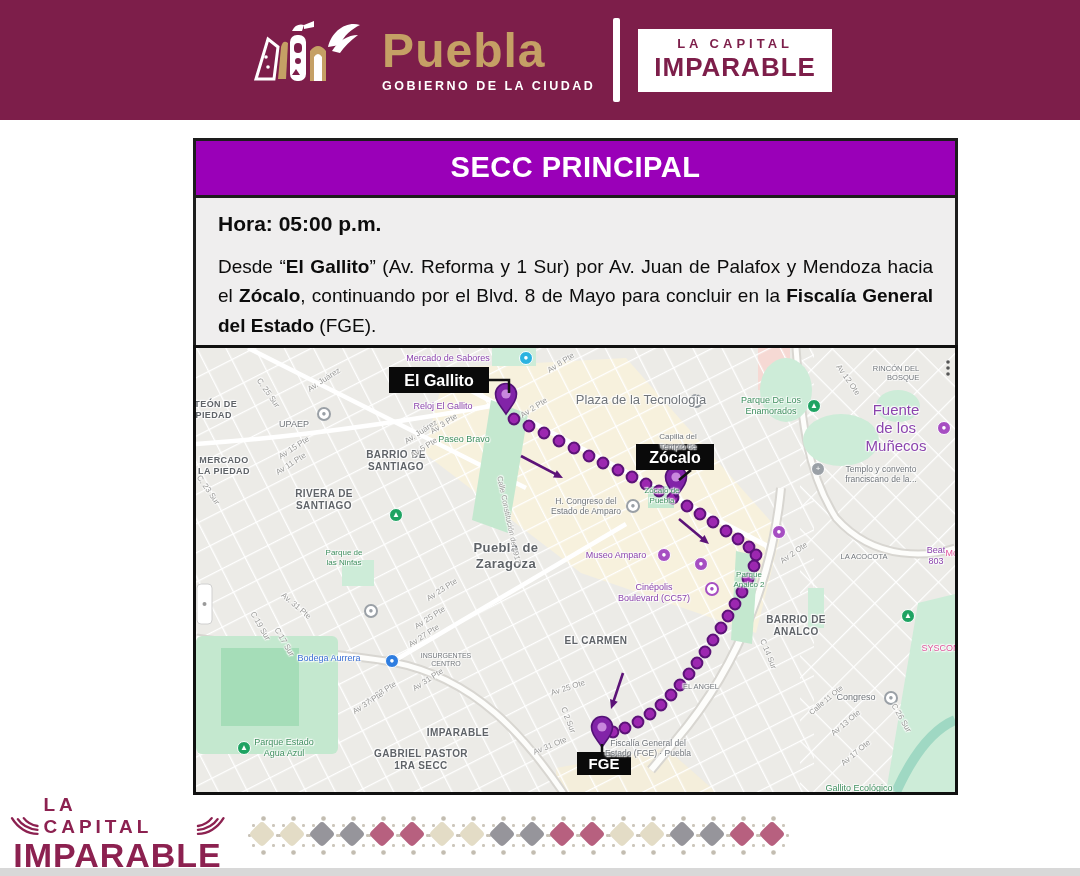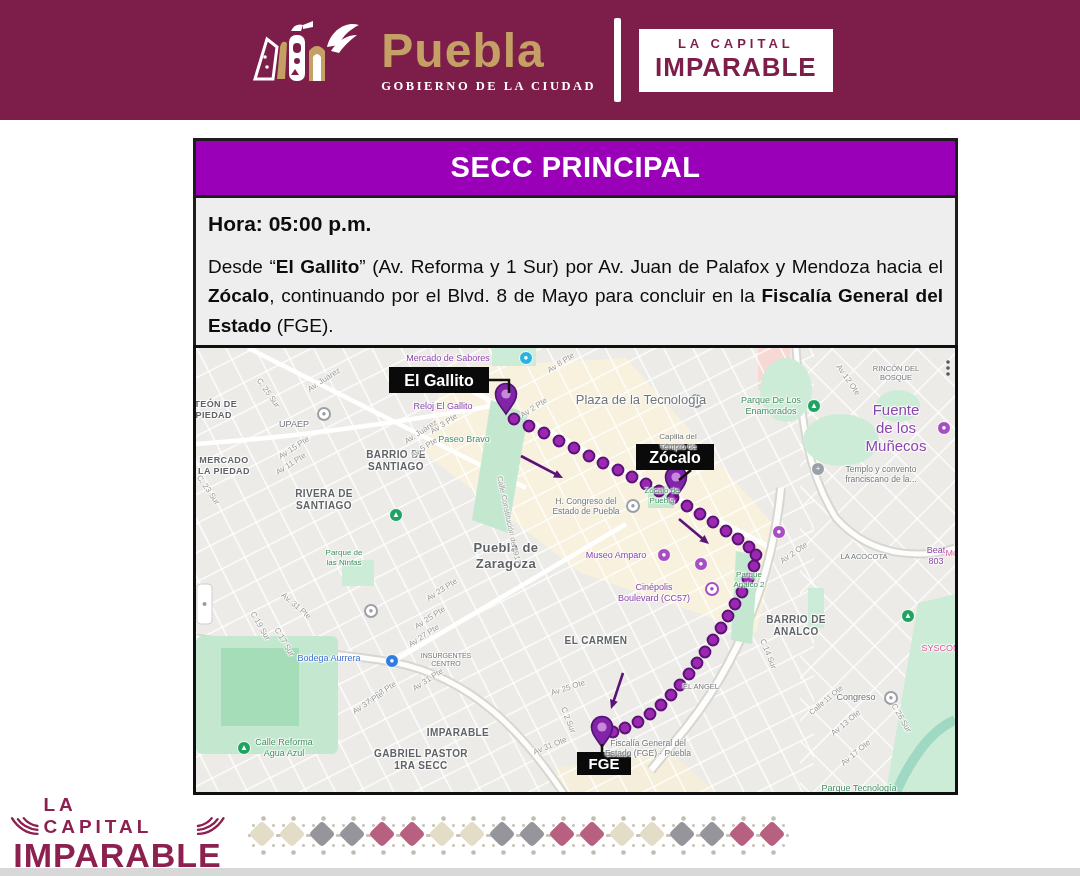--- a/index.html
+++ b/index.html
@@ -5,31 +5,31 @@
   html,body{margin:0;padding:0;}
   body{width:1080px;height:876px;position:relative;background:#ffffff;
        font-family:"Liberation Sans","DejaVu Sans",sans-serif;overflow:hidden;}
   .page{width:1080px;height:876px;position:relative;}
 
   
   .topbar{position:absolute;left:0;top:0;width:1080px;height:120px;background:#7d1e4a;
           display:flex;align-items:center;justify-content:center;gap:18px;}
   .brand{display:flex;align-items:center;gap:14px;}
   .brand-name{color:#c5a065;font-size:48px;font-weight:bold;letter-spacing:1px;line-height:1;}
-  .brand-sub{color:#ffffff;font-size:12.5px;font-weight:bold;letter-spacing:2.5px;margin-top:4px;font-family:Liberation Serif, serif;}
+  .brand-sub{color:#ffffff;font-size:12.5px;font-weight:bold;letter-spacing:2.5px;margin-top:4px;}
   .sep{width:7px;height:84px;background:#ffffff;border-radius:2px;}
   .badge{background:#ffffff;padding:7px 16px 9px;display:flex;flex-direction:column;align-items:center;}
   .badge-1{color:#7d1e4a;font-size:13px;font-weight:bold;letter-spacing:4px;}
   .badge-2{color:#7d1e4a;font-size:26px;font-weight:bold;letter-spacing:1px;margin-top:1px;}
 
   
   .card{position:absolute;left:193px;top:138px;width:765px;border:3px solid #1d1d1d;box-sizing:border-box;background:#efeeee;}
   .card-title{background:#9a00b8;color:#ffffff;text-align:center;font-weight:bold;
               font-size:29px;letter-spacing:.5px;padding:10px 0 11px;border-bottom:3px solid #1d1d1d;}
-  .card-body{padding:14px 12px 18px;}
+  .card-body{padding:14px 22px 18px;}
   .hora{margin:0 0 16px;font-size:21px;font-weight:bold;color:#0c0c0c;}
   .desc{margin:0;font-size:19px;line-height:1.55;color:#0c0c0c;text-align:justify;}
   .desc strong{font-weight:bold;}
 
   
   .map-wrap{position:absolute;left:193px;top:345px;width:765px;height:450px;border:3px solid #101010;
             box-sizing:border-box;background:#ecebe7;overflow:hidden;}
   .map-inner{position:absolute;left:0;top:0;width:759px;height:444px;}
   #map-svg{position:absolute;left:0;top:0;}
   .map-label{position:absolute;white-space:pre-line;text-align:center;line-height:1.2;z-index:6;
@@ -251,21 +251,21 @@
           <div class="map-label area" style="left: 28px; top: 118px; color: rgb(95, 99, 104); font-size: 9px; transform: translate(-50%, -50%);">MERCADO
 LA PIEDAD</div>
           <div class="map-label" style="left: 98px; top: 76px; color: rgb(112, 117, 122); font-size: 9px; transform: translate(-50%, -50%);">UPAEP</div>
           <div class="map-label area" style="left: 200px; top: 113px; color: rgb(95, 99, 104); font-size: 10px; transform: translate(-50%, -50%);">BARRIO DE
 SANTIAGO</div>
           <div class="map-label area" style="left: 128px; top: 152px; color: rgb(95, 99, 104); font-size: 10px; transform: translate(-50%, -50%);">RIVERA DE
 SANTIAGO</div>
           <div class="map-label area" style="left: 310px; top: 208px; color: rgb(95, 99, 104); font-size: 13px; transform: translate(-50%, -50%);">Puebla de
 Zaragoza</div>
           <div class="map-label" style="left: 390px; top: 158px; color: rgb(112, 117, 122); font-size: 8.5px; transform: translate(-50%, -50%);">H. Congreso del
-Estado de Puebla</div>
+Estado de Amparo</div>
           <div class="map-label" style="left: 445px; top: 52px; color: rgb(112, 117, 122); font-size: 13px; transform: translate(-50%, -50%);">Plaza de la Tecnología</div>
           <div class="map-label" style="left: 482px; top: 94px; color: rgb(112, 117, 122); font-size: 8px; transform: translate(-50%, -50%);">Capilla del
 Templo de</div>
           <div class="map-label" style="left: 466px; top: 148px; color: rgb(63, 143, 95); font-size: 8px; transform: translate(-50%, -50%);">Zócalo de
 Puebla</div>
           <div class="map-label" style="left: 575px; top: 58px; color: rgb(63, 143, 95); font-size: 9px; transform: translate(-50%, -50%);">Parque De Los
 Enamorados</div>
           <div class="map-label" style="left: 700px; top: 80px; color: rgb(139, 68, 173); font-size: 15px; transform: translate(-50%, -50%);">Fuente de los Muñecos</div>
           <div class="map-label" style="left: 685px; top: 126px; color: rgb(112, 117, 122); font-size: 8.5px; transform: translate(-50%, -50%);">Templo y convento
 franciscano de la...</div>
@@ -274,31 +274,31 @@
 Boulevard (CC57)</div>
           <div class="map-label" style="left: 553px; top: 232px; color: rgb(63, 143, 95); font-size: 8px; transform: translate(-50%, -50%);">Parque
 Analco 2</div>
           <div class="map-label area" style="left: 600px; top: 278px; color: rgb(95, 99, 104); font-size: 10px; transform: translate(-50%, -50%);">BARRIO DE
 ANALCO</div>
           <div class="map-label area" style="left: 400px; top: 293px; color: rgb(95, 99, 104); font-size: 10px; transform: translate(-50%, -50%);">EL CARMEN</div>
           <div class="map-label" style="left: 505px; top: 338px; color: rgb(112, 117, 122); font-size: 7.5px; transform: translate(-50%, -50%);">EL ANGEL</div>
           <div class="map-label" style="left: 660px; top: 349px; color: rgb(112, 117, 122); font-size: 9px; transform: translate(-50%, -50%);">Congreso</div>
           <div class="map-label" style="left: 668px; top: 208px; color: rgb(112, 117, 122); font-size: 7.5px; transform: translate(-50%, -50%);">LA ACOCOTA</div>
           <div class="map-label" style="left: 740px; top: 208px; color: rgb(139, 68, 173); font-size: 9px; transform: translate(-50%, -50%);">Beat 803</div>
-          <div class="map-label" style="left: 700px; top: 25px; color: rgb(112, 117, 122); font-size: 7.5px; transform: translate(-50%, -50%);">RINCÓN DEL
+          <div class="map-label" style="left: 700px; top: 25px; color: rgb(112, 117, 122); font-size: 7.5px; transform: translate(-50%, -50%); text-align: right;">RINCÓN DEL
 BOSQUE</div>
           <div class="map-label" style="left: 745px; top: 300px; color: rgb(224, 85, 156); font-size: 9px; transform: translate(-50%, -50%);">SYSCOM</div>
           <div class="map-label" style="left: 757px; top: 205px; color: rgb(224, 85, 156); font-size: 9px; transform: translate(-50%, -50%);">Mot</div>
-          <div class="map-label" style="left: 663px; top: 440px; color: rgb(63, 143, 95); font-size: 9px; transform: translate(-50%, -50%);">Parque Tecnología</div>
+          <div class="map-label" style="left: 663px; top: 440px; color: rgb(63, 143, 95); font-size: 9px; transform: translate(-50%, -50%);">Gallito Ecológico</div>
           <div class="map-label" style="left: 452px; top: 400px; color: rgb(112, 117, 122); font-size: 8.5px; transform: translate(-50%, -50%);">Fiscalía General del
 Estado (FGE) · Puebla</div>
           <div class="map-label area" style="left: 262px; top: 385px; color: rgb(95, 99, 104); font-size: 10px; transform: translate(-50%, -50%);">IMPARABLE</div>
           <div class="map-label area" style="left: 225px; top: 412px; color: rgb(95, 99, 104); font-size: 10px; transform: translate(-50%, -50%);">GABRIEL PASTOR
 1RA SECC</div>
-          <div class="map-label" style="left: 88px; top: 400px; color: rgb(63, 143, 95); font-size: 9px; transform: translate(-50%, -50%);">Calle Reforma
+          <div class="map-label" style="left: 88px; top: 400px; color: rgb(63, 143, 95); font-size: 9px; transform: translate(-50%, -50%);">Parque Estado
 Agua Azul</div>
           <div class="map-label" style="left: 133px; top: 310px; color: rgb(59, 111, 212); font-size: 9px; transform: translate(-50%, -50%); text-align: center;">Bodega Aurrera</div>
           <div class="map-label" style="left: 250px; top: 312px; color: rgb(112, 117, 122); font-size: 7px; transform: translate(-50%, -50%);">INSURGENTES
 CENTRO</div>
           <div class="map-label" style="left: 148px; top: 210px; color: rgb(63, 143, 95); font-size: 8px; transform: translate(-50%, -50%);">Parque de
 las Ninfas</div>
           <div class="map-label" style="left: 128px; top: 32px; color: rgb(154, 154, 152); font-size: 8px; transform: translate(-50%, -50%) rotate(-33deg);">Av. Juárez</div>
           <div class="map-label" style="left: 225px; top: 84px; color: rgb(154, 154, 152); font-size: 8px; transform: translate(-50%, -50%) rotate(-33deg);">Av. Juárez</div>
           <div class="map-label" style="left: 72px; top: 45px; color: rgb(154, 154, 152); font-size: 8px; transform: translate(-50%, -50%) rotate(55deg);">C. 25 Sur</div>
           <div class="map-label" style="left: 12px; top: 142px; color: rgb(154, 154, 152); font-size: 8px; transform: translate(-50%, -50%) rotate(55deg);">C. 23 Sur</div>

